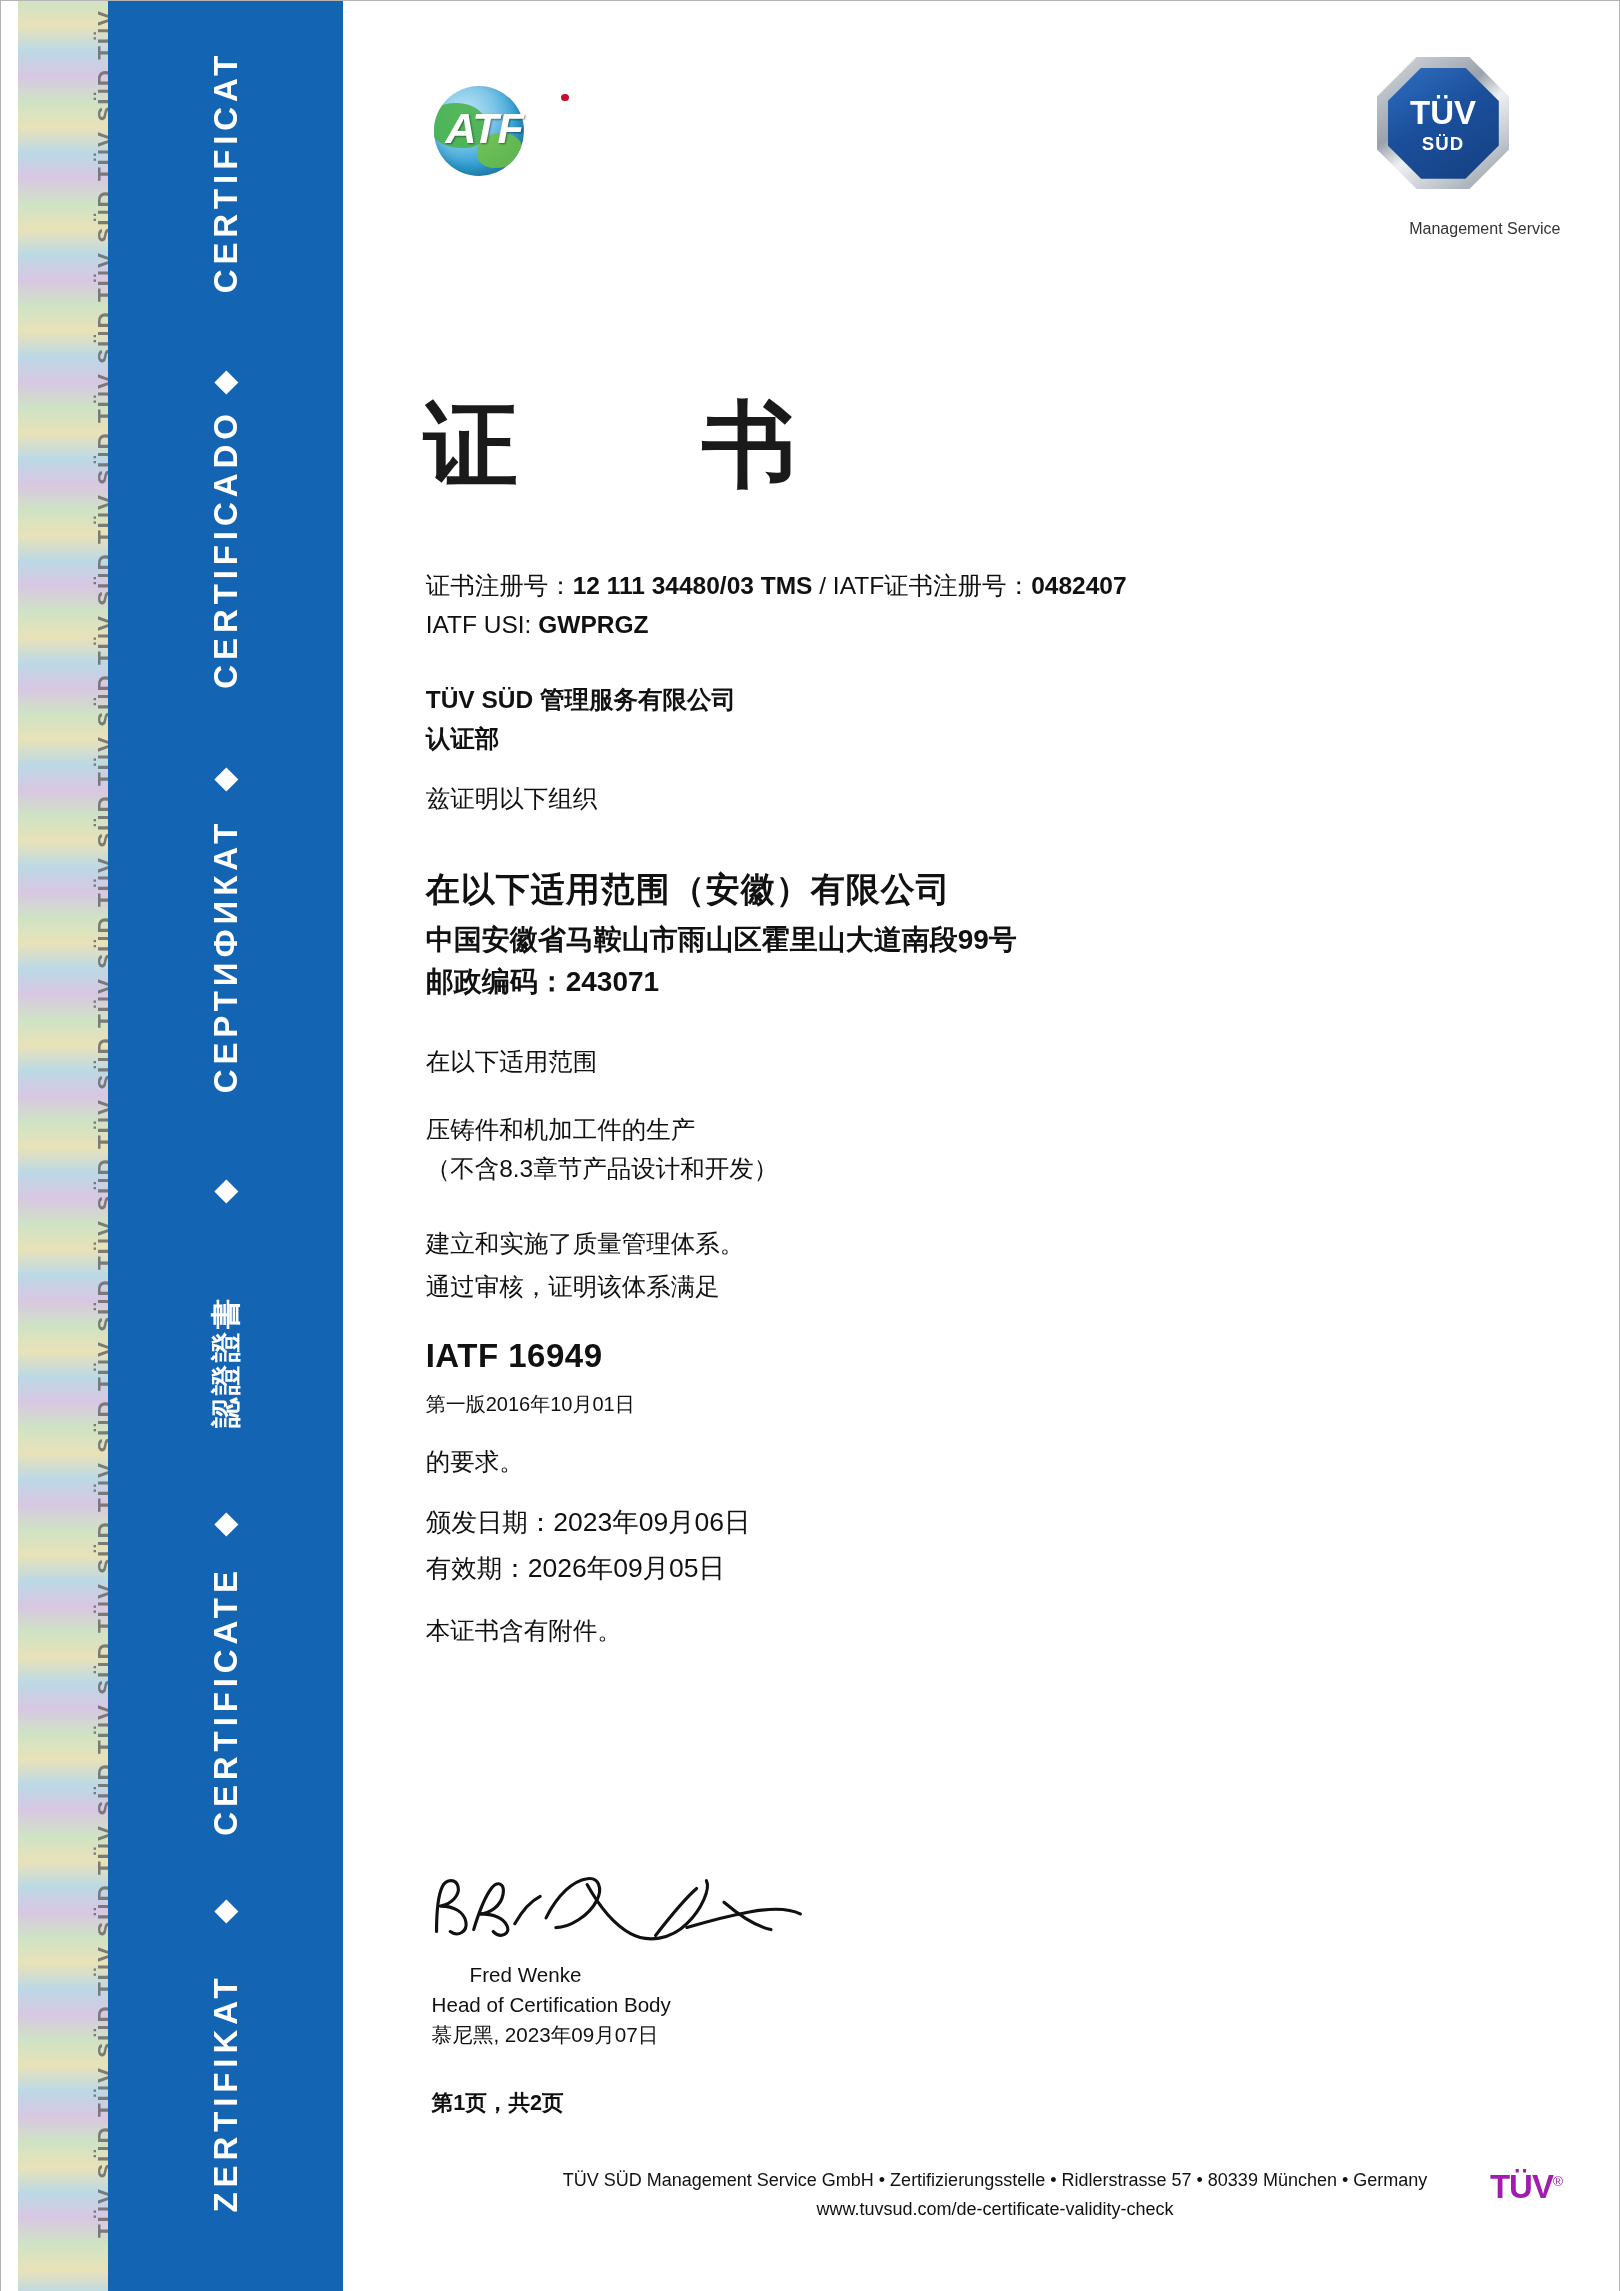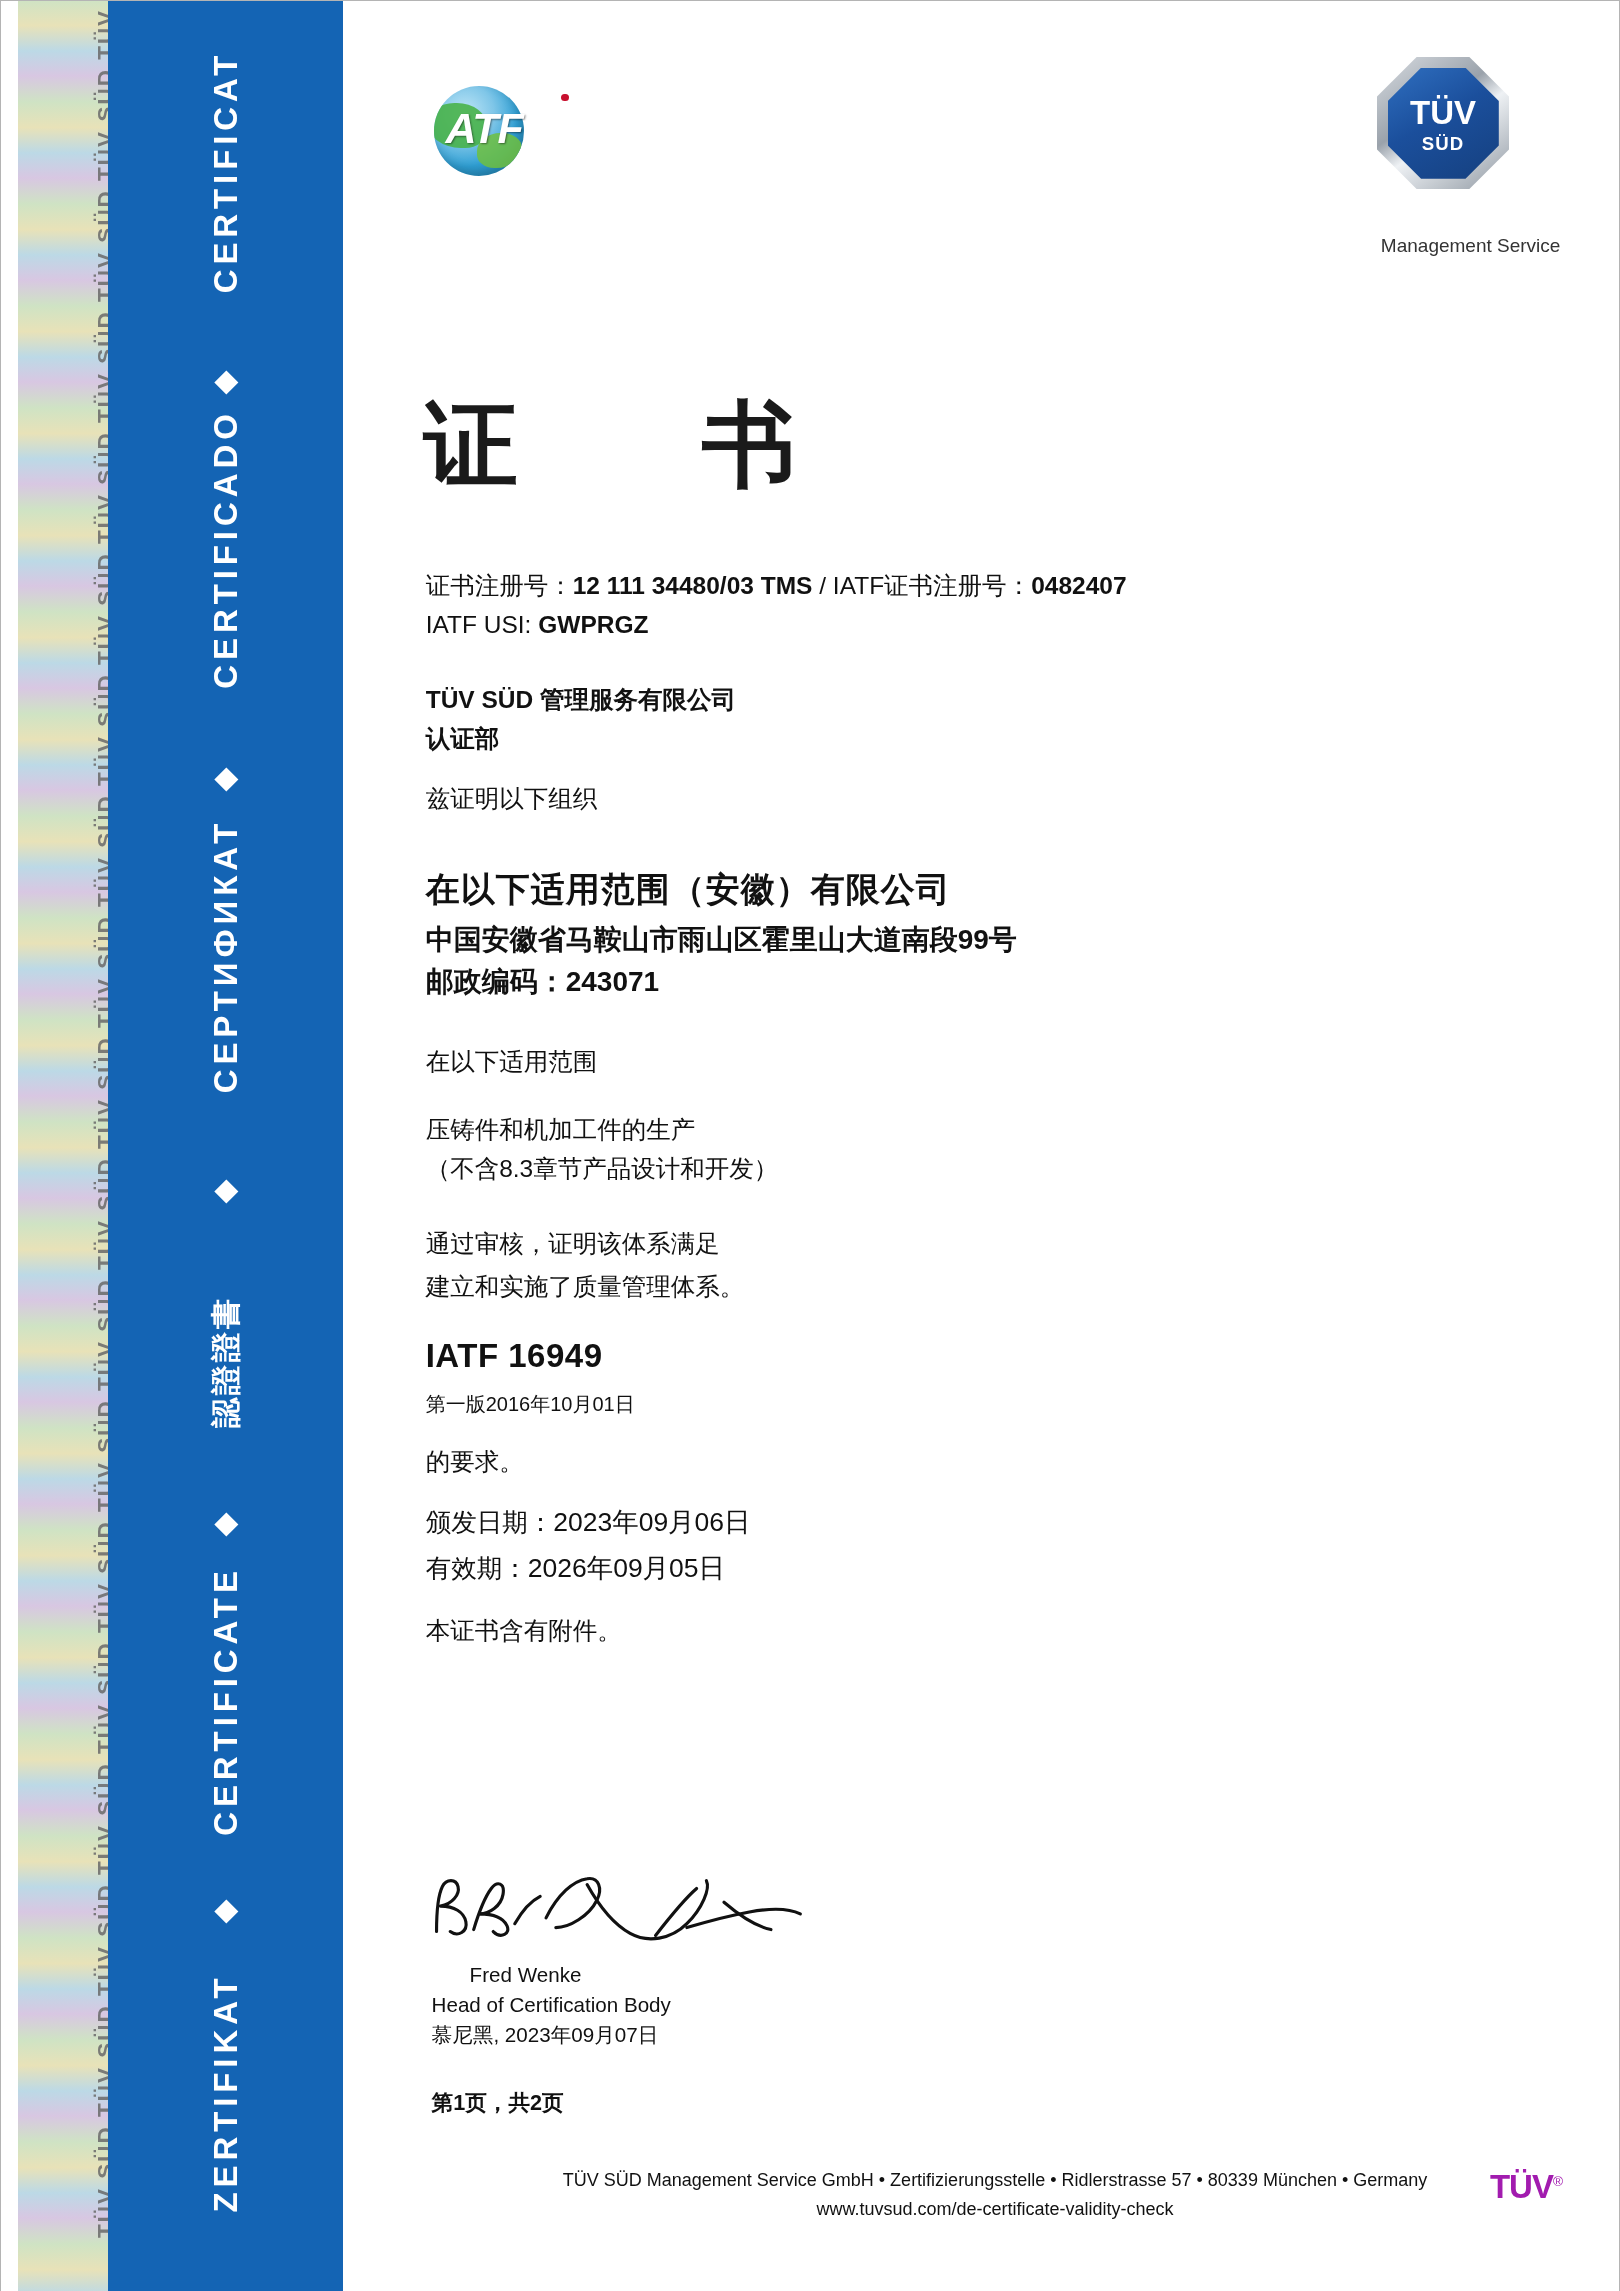--- a/index.html
+++ b/index.html
@@ -208,22 +208,22 @@
     width: 132px;
     text-align: center;
     color: #ffffff;
     font-size: 18.6px;
     font-weight: bold;
     letter-spacing: 1px;
   }
   .tuv-sub {
     position: absolute;
     right: 17.6px;
-    top: 235px;
-    font-size: 19px;
+    top: 220px;
+    font-size: 16px;
     color: #333333;
   }
 
   
   .cert-title {
     position: absolute;
     left: 11.8px;
     top: 382px;
     font-size: 94px;
     font-weight: bold;
@@ -407,22 +407,22 @@
 
       <div class="row">在以下适用范围</div>
 
       <div class="spacer-26"></div>
 
       <div class="row small-gap">压铸件和机加工件的生产</div>
       <div class="row">（不含8.3章节产品设计和开发）</div>
 
       <div class="spacer-34"></div>
 
+      <div class="row">建立和实施了质量管理体系。</div>
       <div class="row">通过审核，证明该体系满足</div>
-      <div class="row">建立和实施了质量管理体系。</div>
 
       <div class="spacer-26"></div>
 
       <div class="std-name">IATF 16949</div>
       <div class="std-ver">第一版2016年10月01日</div>
 
       <div class="spacer-26"></div>
 
       <div class="row">的要求。</div>
 

